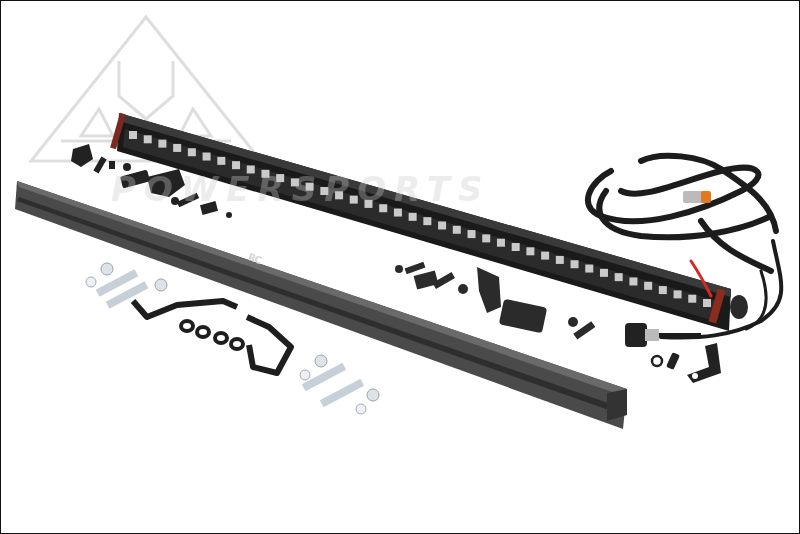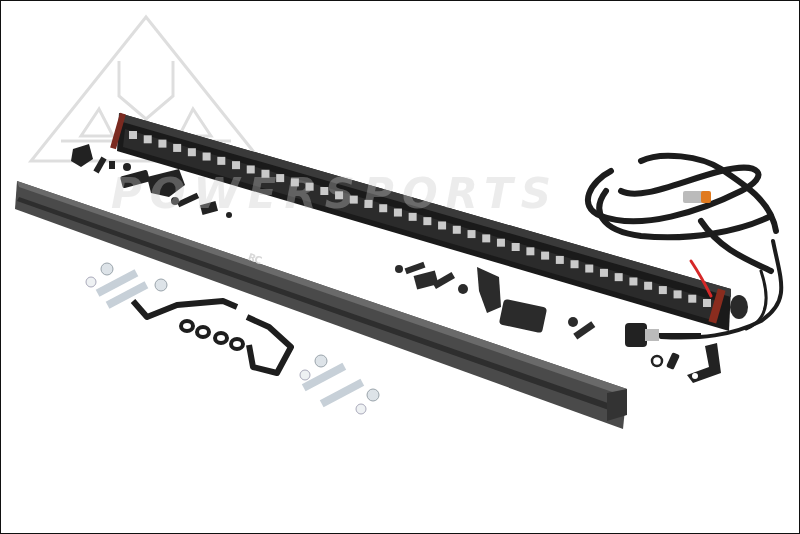--- a/index.html
+++ b/index.html
@@ -9,21 +9,21 @@
     border: 1px solid #111;
     background: #ffffff;
     overflow: hidden;
     font-family: "DejaVu Sans", sans-serif;
   }
   svg { position: absolute; left: 0; top: 0; }
   .wm-text {
     position: absolute; left: 110px; top: 168px;
     font-family: "DejaVu Sans", sans-serif;
     font-weight: bold; font-style: italic;
-    font-size: 42px; letter-spacing: 8px;
+    font-size: 34px; letter-spacing: 8px;
     color: rgba(200,200,200,0.35);
     transform: rotate(0deg);
     pointer-events: none;
   }
   .bar-logo {
     position: absolute; left: 247px; top: 252px;
     font-family: "DejaVu Sans", sans-serif;
     font-weight: bold; font-size: 10px; color: #d8d8d8;
     transform: rotate(20deg);
     letter-spacing: -1px;

